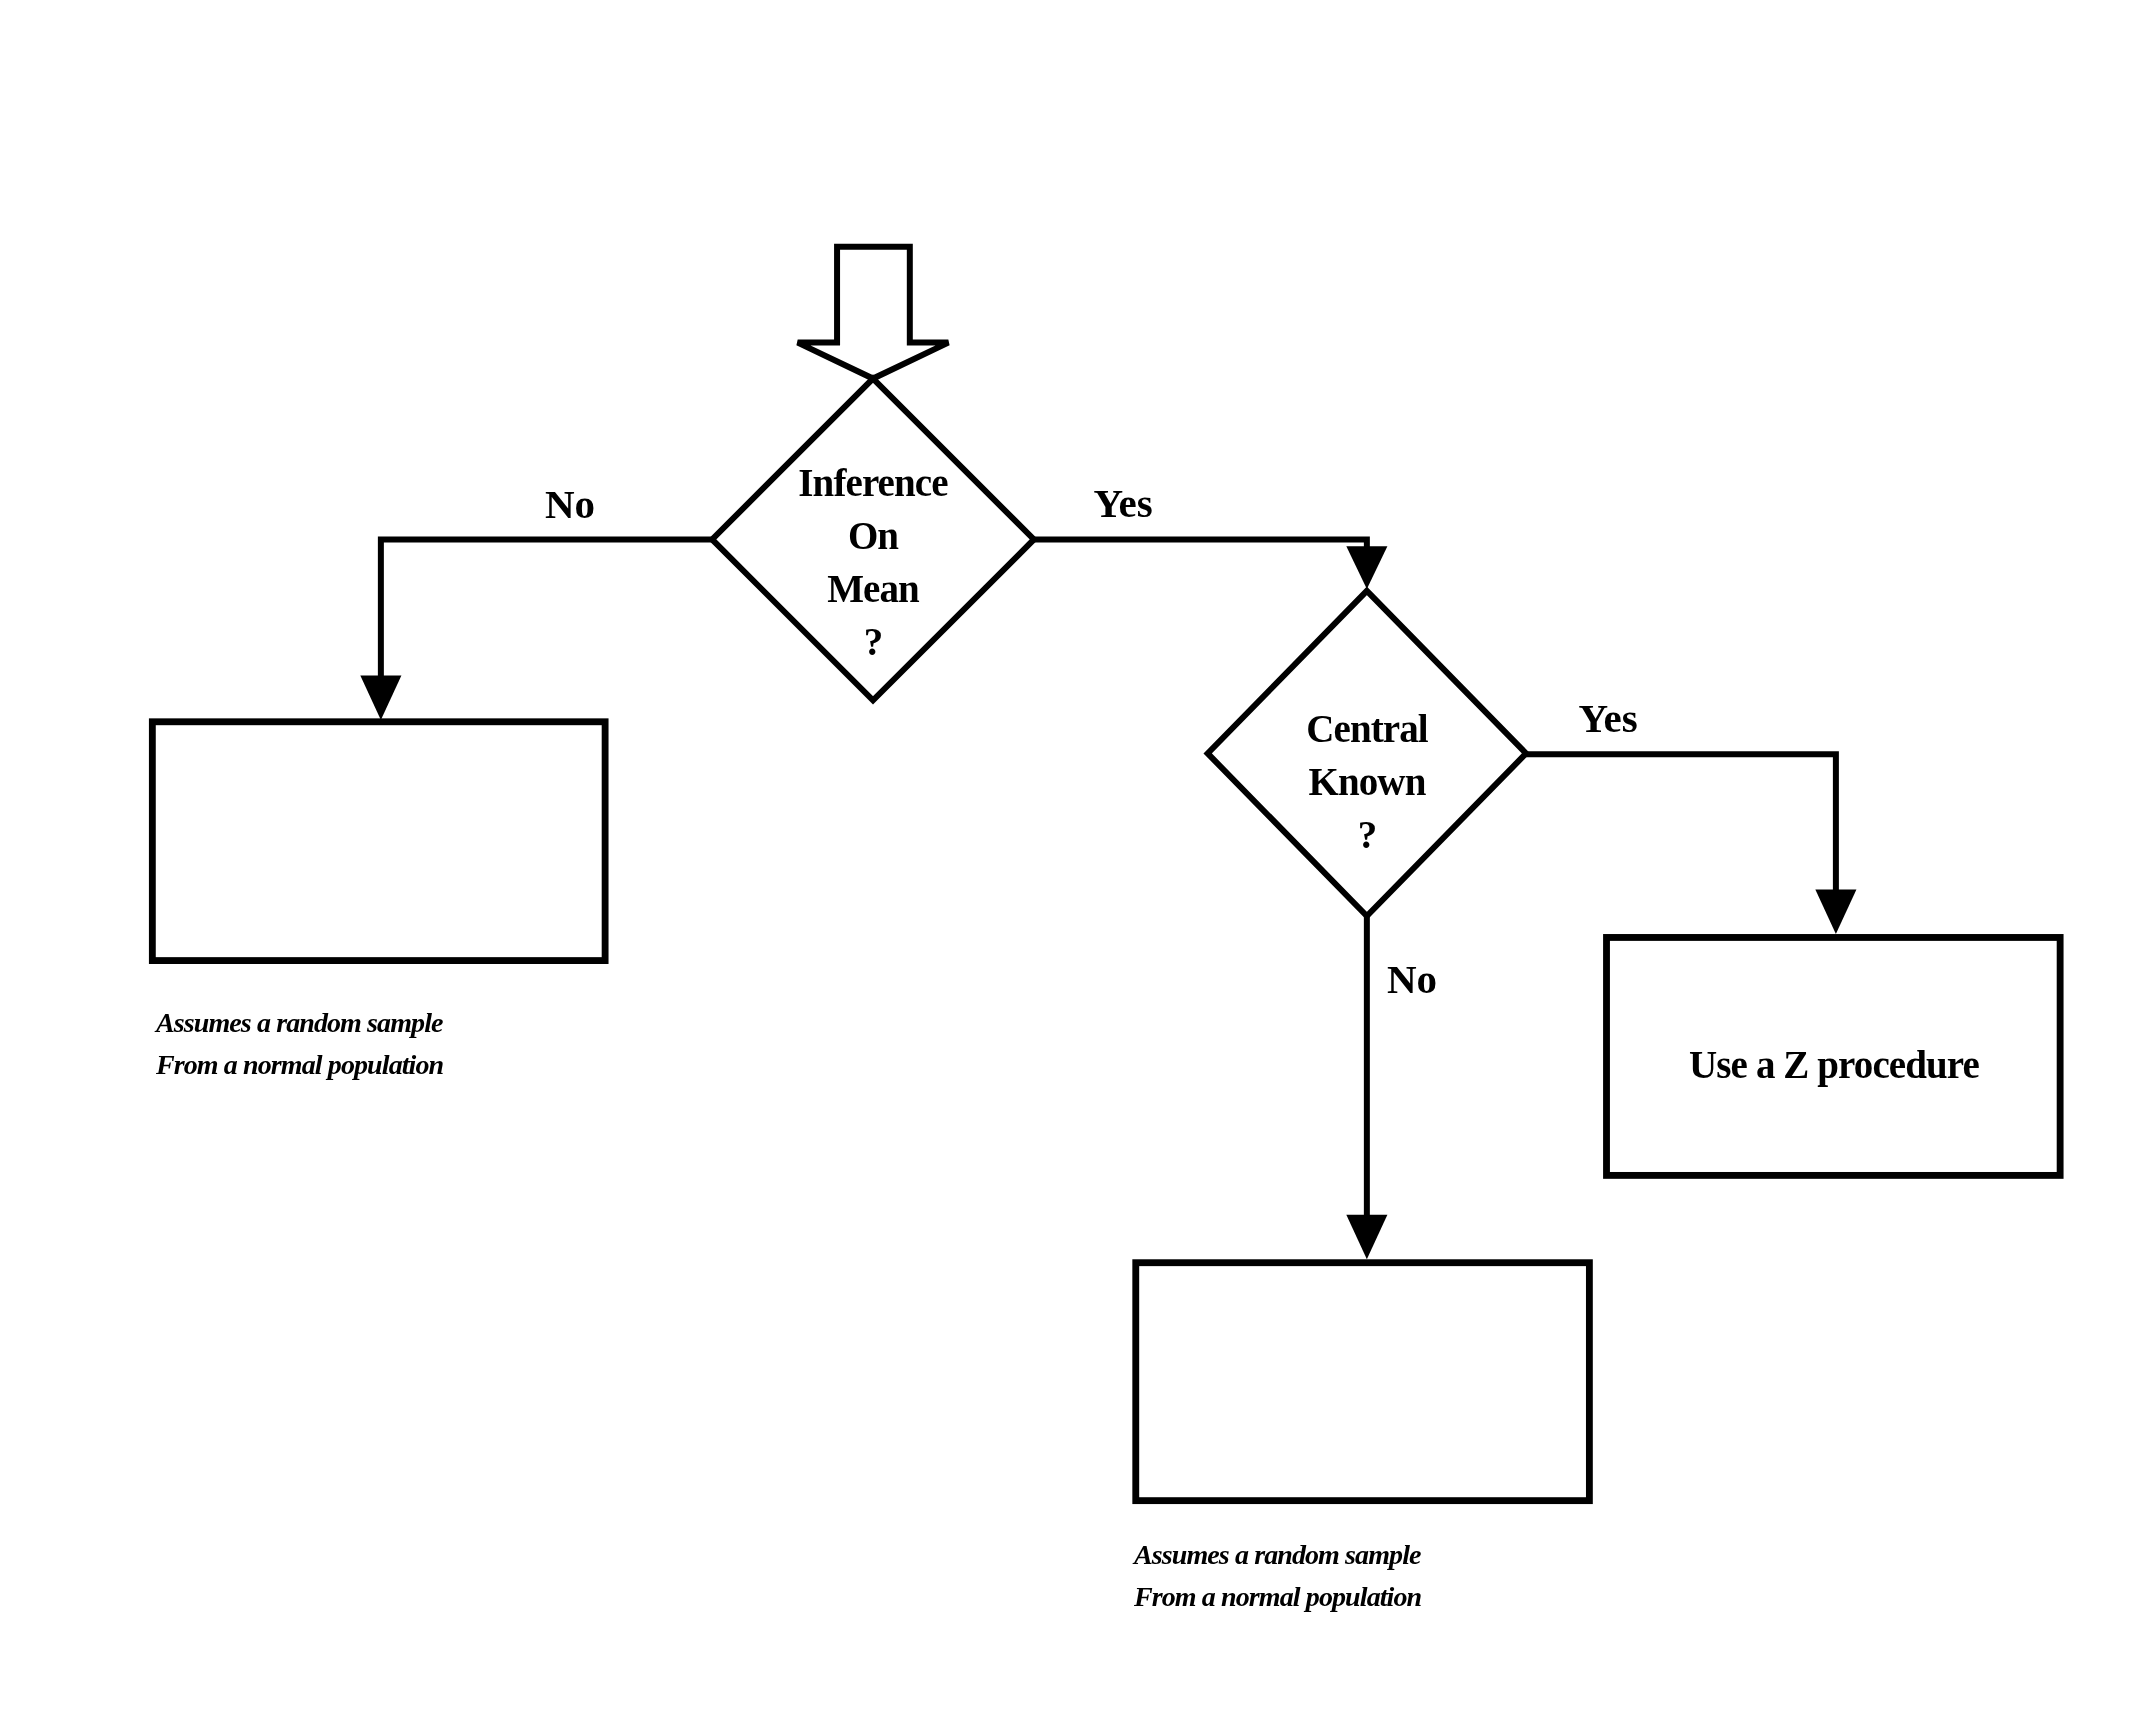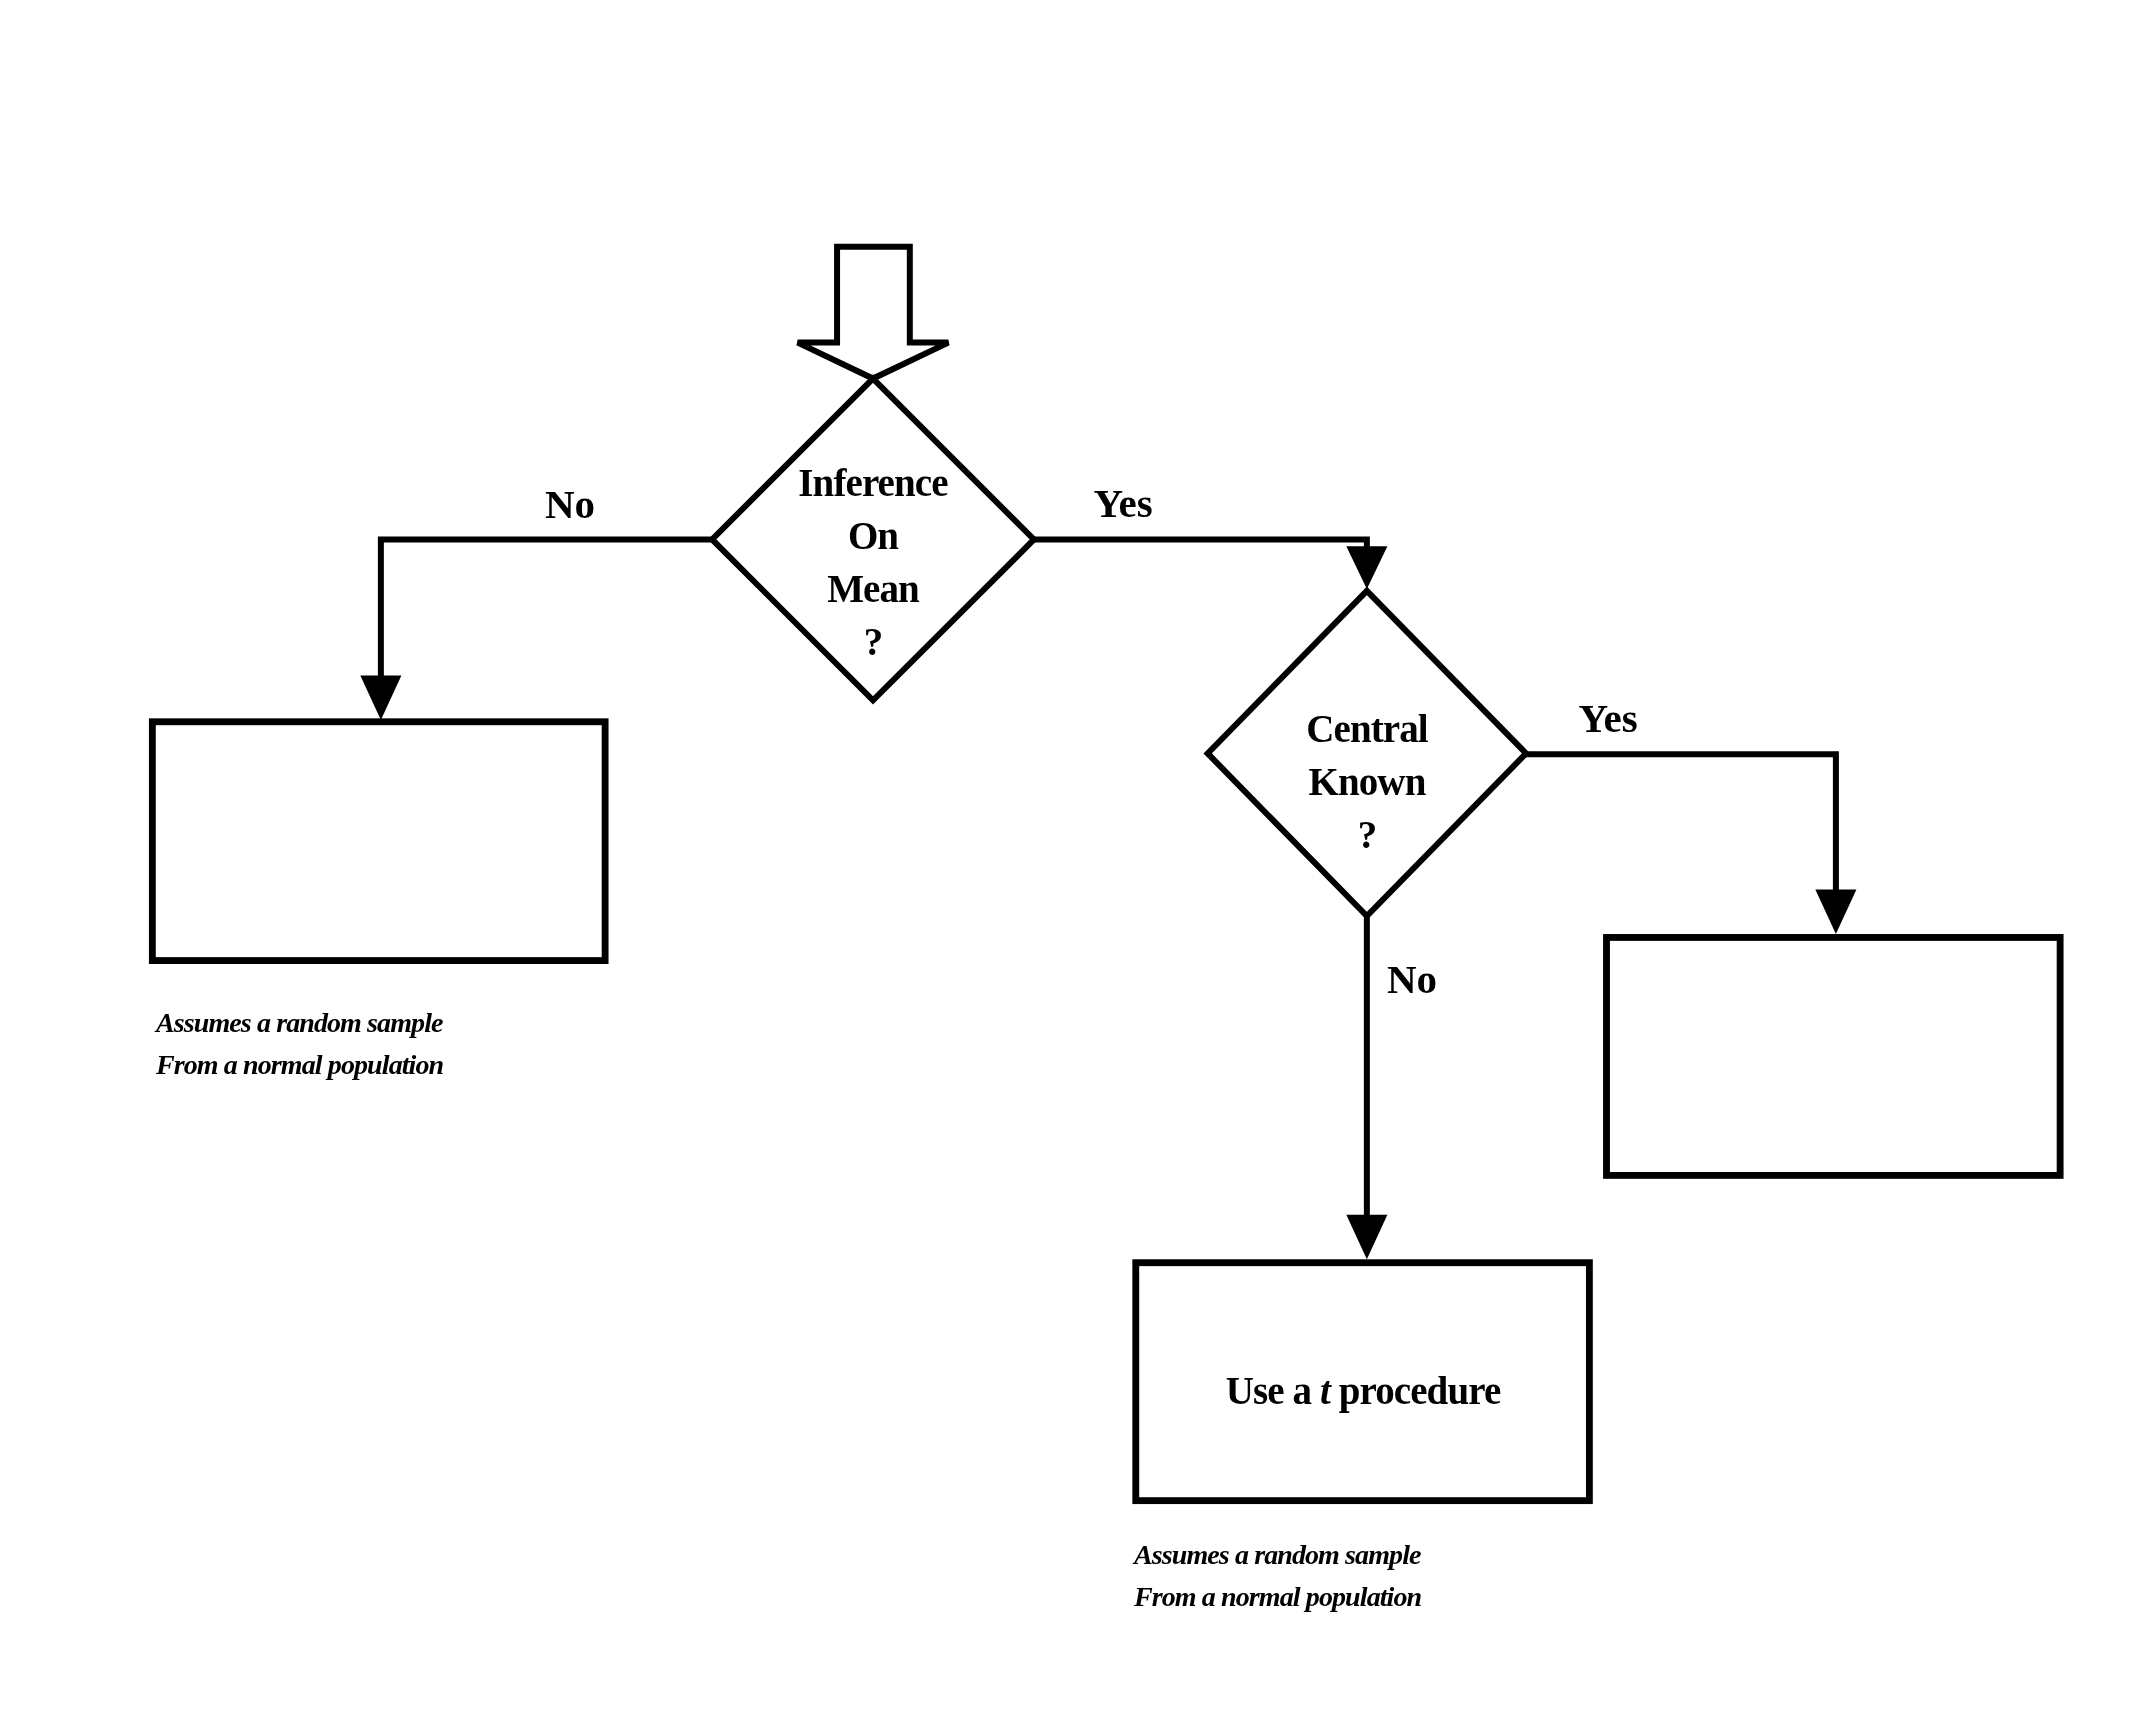--- a/index.html
+++ b/index.html
@@ -73,24 +73,22 @@
   <div class="txt node-text d1">Inference
 On
 Mean
 ?</div>
 
   <div class="txt node-text d2">Central
 Known
 ?</div>
 
 
+  <div class="txt node-text b2">Use a Z procedure</div>
 
-  <div class="txt node-text b3">
-    <span><span>Use a </span><span class="em-t">t</span><span> procedure</span></span>
-  </div>
 
   <div class="txt branch-label lbl-no1">No</div>
   <div class="txt branch-label lbl-yes1">Yes</div>
   <div class="txt branch-label lbl-yes2">Yes</div>
   <div class="txt branch-label lbl-no2">No</div>
 
   <div class="txt note note-chi">Assumes a random sample
 From a normal population</div>
   <div class="txt note note-t">Assumes a random sample
 From a normal population</div>

